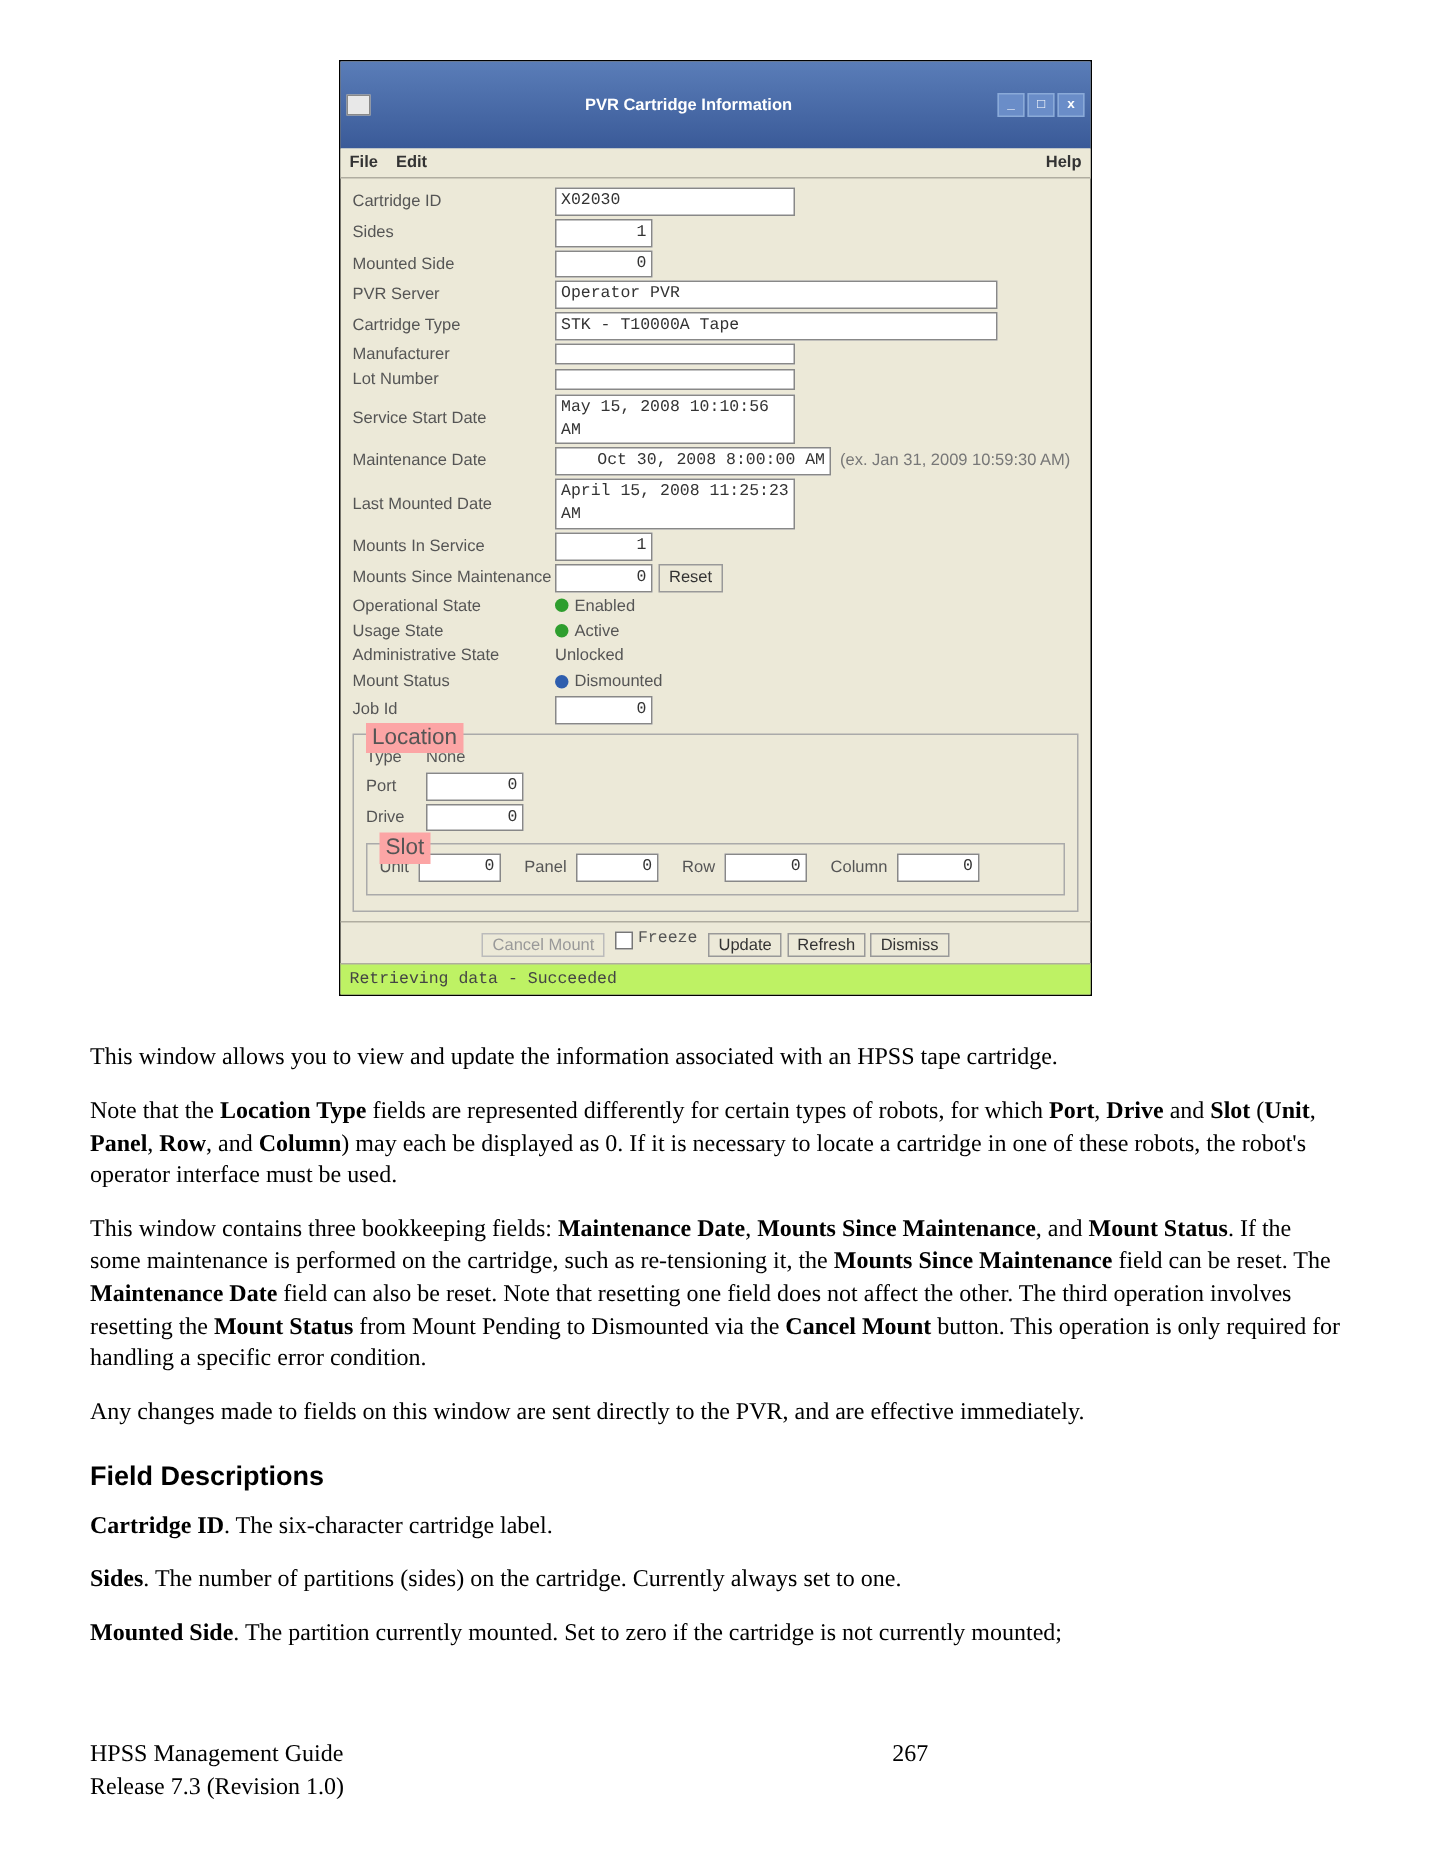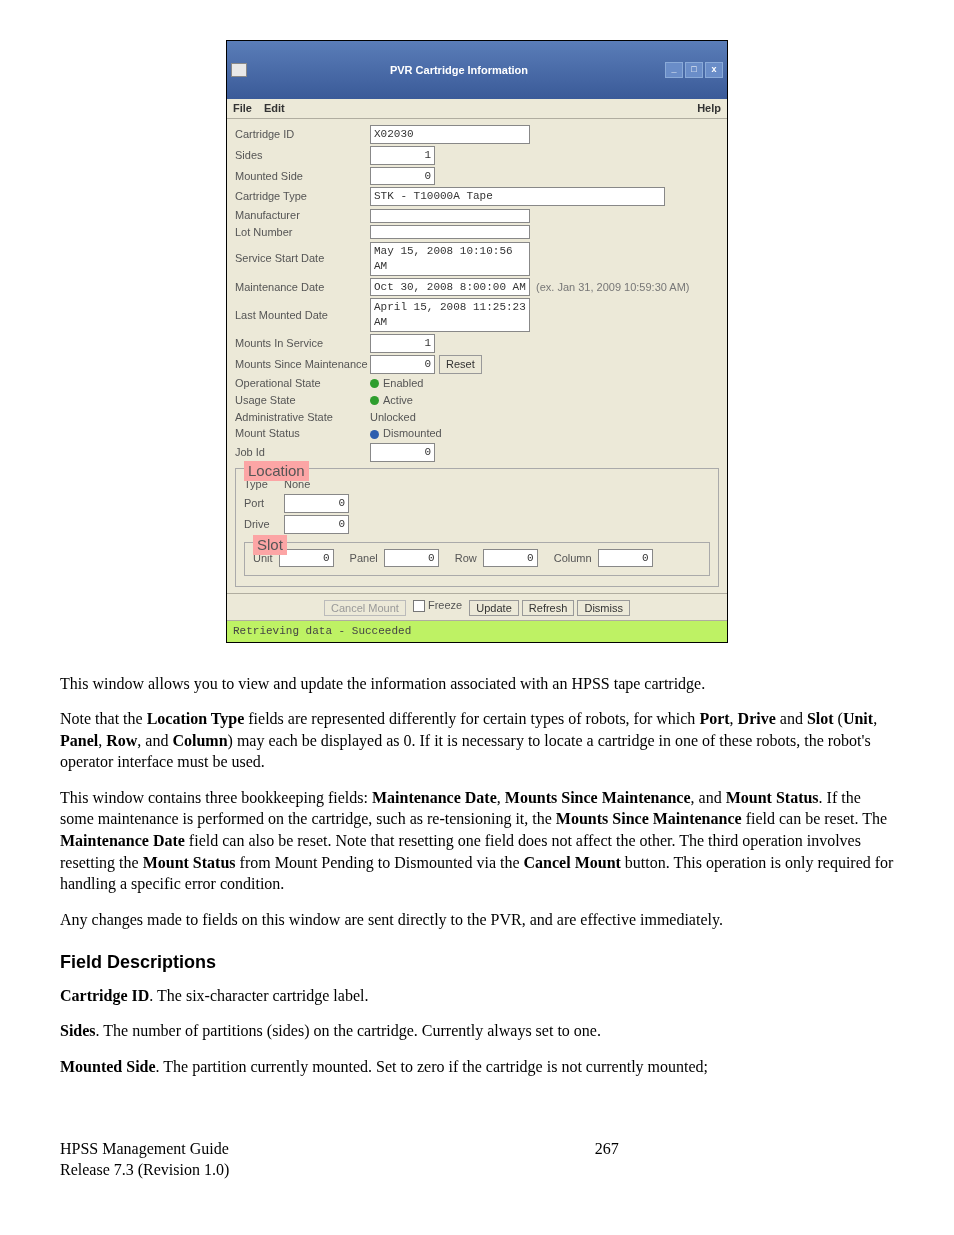--- a/index.html
+++ b/index.html
@@ -79,21 +79,21 @@
     background: #fff;
     padding: 1px 3px;
     font-family: "Courier New", monospace;
     font-size: 11px;
     min-height: 14px;
     box-sizing: border-box;
   }
   .tf.short { width: 65px; text-align: right; }
   .tf.med   { width: 160px; }
   .tf.long  { width: 295px; }
-  .tf.maint { width: 160px; }
+  .tf.maint { width: 184px; text-align: right; }
   .hint { color: #777; font-size: 11px; margin-left: 6px; }
   .state { color: #555; }
   .state .dot { display:inline-block; width:9px; height:9px; border-radius:50%; margin-right:4px; vertical-align:middle; }
   .dot.green { background:#2e9e2e; }
   .dot.blue  { background:#2e5eae; }
   .btn {
     background: #ece9d8;
     border: 1px solid #999;
     padding: 1px 6px;
     font-size: 11px;
@@ -118,21 +118,21 @@
   .slotrow .slbl { color:#555; font-size:11px; }
   .slotrow .tf.short { width:55px; }
   .actionbar {
     border-top: 1px solid #b0ada0;
     padding: 4px 6px;
     text-align: center;
   }
   .chk {
     display:inline-flex; align-items:center; gap:3px;
     margin: 0 4px;
-    color:#555; font-size:11px;
+    color:#555; font-size:11px;font-family:Liberation Mono, monospace;
   }
   .chk .box {
     width:10px;height:10px;border:1px solid #777;background:#fff;
   }
   .status {
     background: #bef264;
     border-top: 1px solid #b0ada0;
     font-family: "Courier New", monospace;
     font-size: 11px;
     padding: 3px 6px;
@@ -180,20 +180,24 @@
       </div>
     <div class="row">
         <span class="lbl">Sides</span>
         <span class="tf short">1</span>
       </div>
     <div class="row">
         <span class="lbl">Mounted Side</span>
         <span class="tf short">0</span>
       </div>
     <div class="row">
+        <span class="lbl">PVR Server</span>
+        <span class="tf long">Operator PVR</span>
+      </div>
+    <div class="row">
         <span class="lbl">Cartridge Type</span>
         <span class="tf long">STK - T10000A Tape</span>
       </div>
     <div class="row">
         <span class="lbl">Manufacturer</span>
         <span class="tf med"></span>
       </div>
     <div class="row">
         <span class="lbl">Lot Number</span>
         <span class="tf med"></span>

